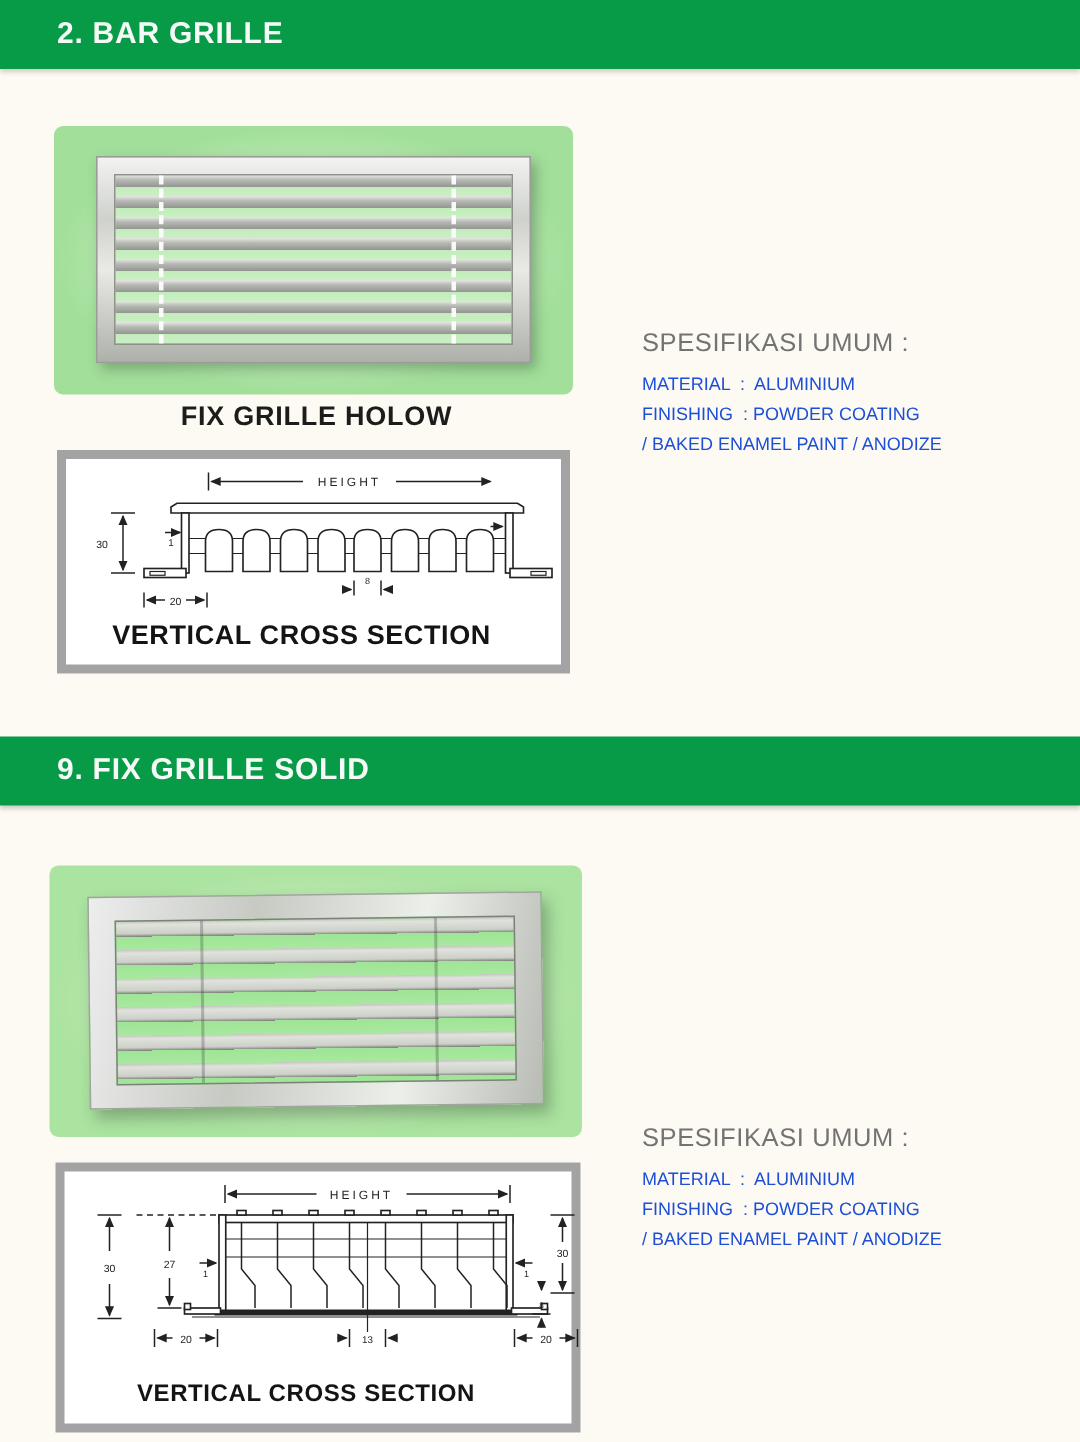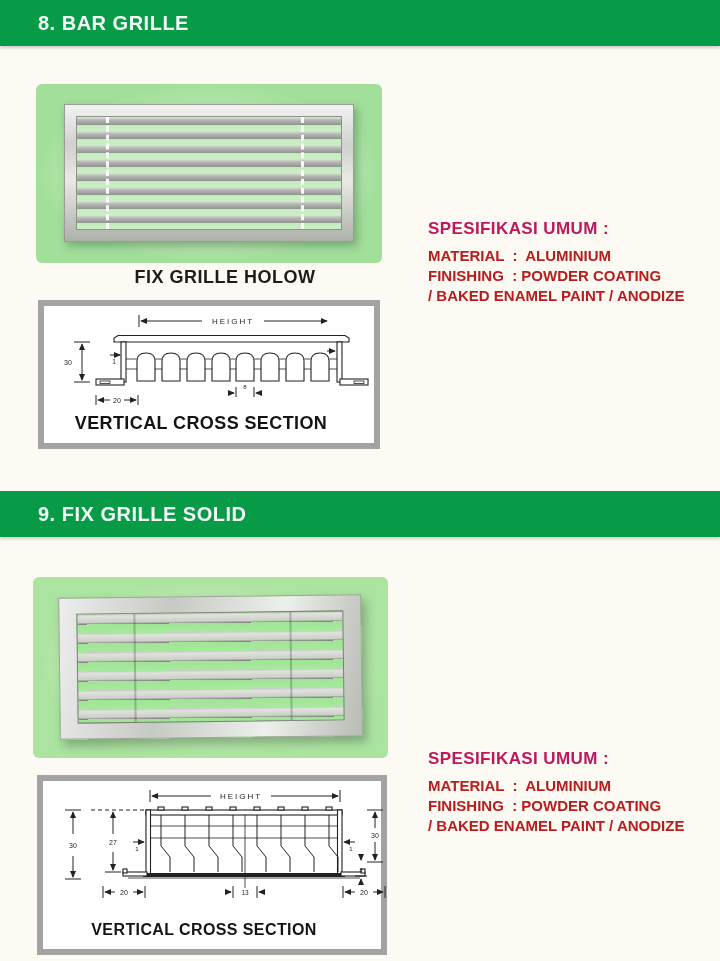--- a/index.html
+++ b/index.html
@@ -43,28 +43,28 @@
           border:1px solid #7e807a;background:#9fe596;
           background-image:repeating-linear-gradient(180deg,
             #c6c8c2 0px,#e0e2dc 2px,#cdcfc9 8px,#83857f 10px,
             #9fe596 10px,#a8e89f 19px);}
   .joint{position:absolute;top:0;bottom:0;width:2px;background:rgba(50,55,50,.28);}
   .joint.j1{left:21%;} .joint.j2{left:80%;}
 
   
   .product-label{position:absolute;text-align:center;font-weight:bold;font-size:18px;
                  letter-spacing:.5px;color:#1c1c1c;}
-  #label1{left:52px;top:267px;width:346px;}
+  #label1{left:38px;top:267px;width:346px;}
 
   
   .spec{position:absolute;left:428px;width:286px;}
   #spec1{top:219px;} #spec2{top:749px;}
-  .spec-title{color:#be185d;font-weight:bold;font-size:17px;letter-spacing:.4px;
+  .spec-title{color:#737373;font-weight:normal;font-size:17px;letter-spacing:.4px;
               margin:0 0 7px 0;}
-  .spec-line{color:#b91c1c;font-weight:bold;font-size:15px;line-height:20px;
+  .spec-line{color:#1d4ed8;font-weight:normal;font-size:12px;line-height:20px;
              white-space:pre;}
 
   
   .techbox{position:absolute;background:#ffffff;border:6px solid #a3a3a3;box-sizing:border-box;}
   #techbox1{left:38px;top:300px;width:342px;height:149px;}
   #techbox2{left:37px;top:775px;width:350px;height:180px;}
   .techbox svg{position:absolute;left:0;top:3px;}
   .drawing-caption{position:absolute;left:0;right:16px;bottom:9px;text-align:center;
                    font-weight:bold;font-size:18px;letter-spacing:.4px;color:#141414;}
   #techbox2 .drawing-caption{font-size:16px;bottom:10px;}
@@ -73,21 +73,21 @@
   .dline{stroke:#222;stroke-width:1;fill:none;}
   .thin{stroke:#222;stroke-width:.8;fill:none;}
   .part{stroke:#222;stroke-width:1.1;fill:#ffffff;}
 </style>
 </head>
 <body>
 
 <div id="page">
 
   <div id="bar1" class="section-bar">
-    <span class="bar-text">8. BAR GRILLE</span>
+    <span class="bar-text">2. BAR GRILLE</span>
   </div>
 
   <div id="panel1" class="product-panel">
     <div class="grille1-frame">
       <div class="grille1-inner">
         <div class="mullion m1"></div>
         <div class="mullion m2"></div>
       </div>
     </div>
   </div>

